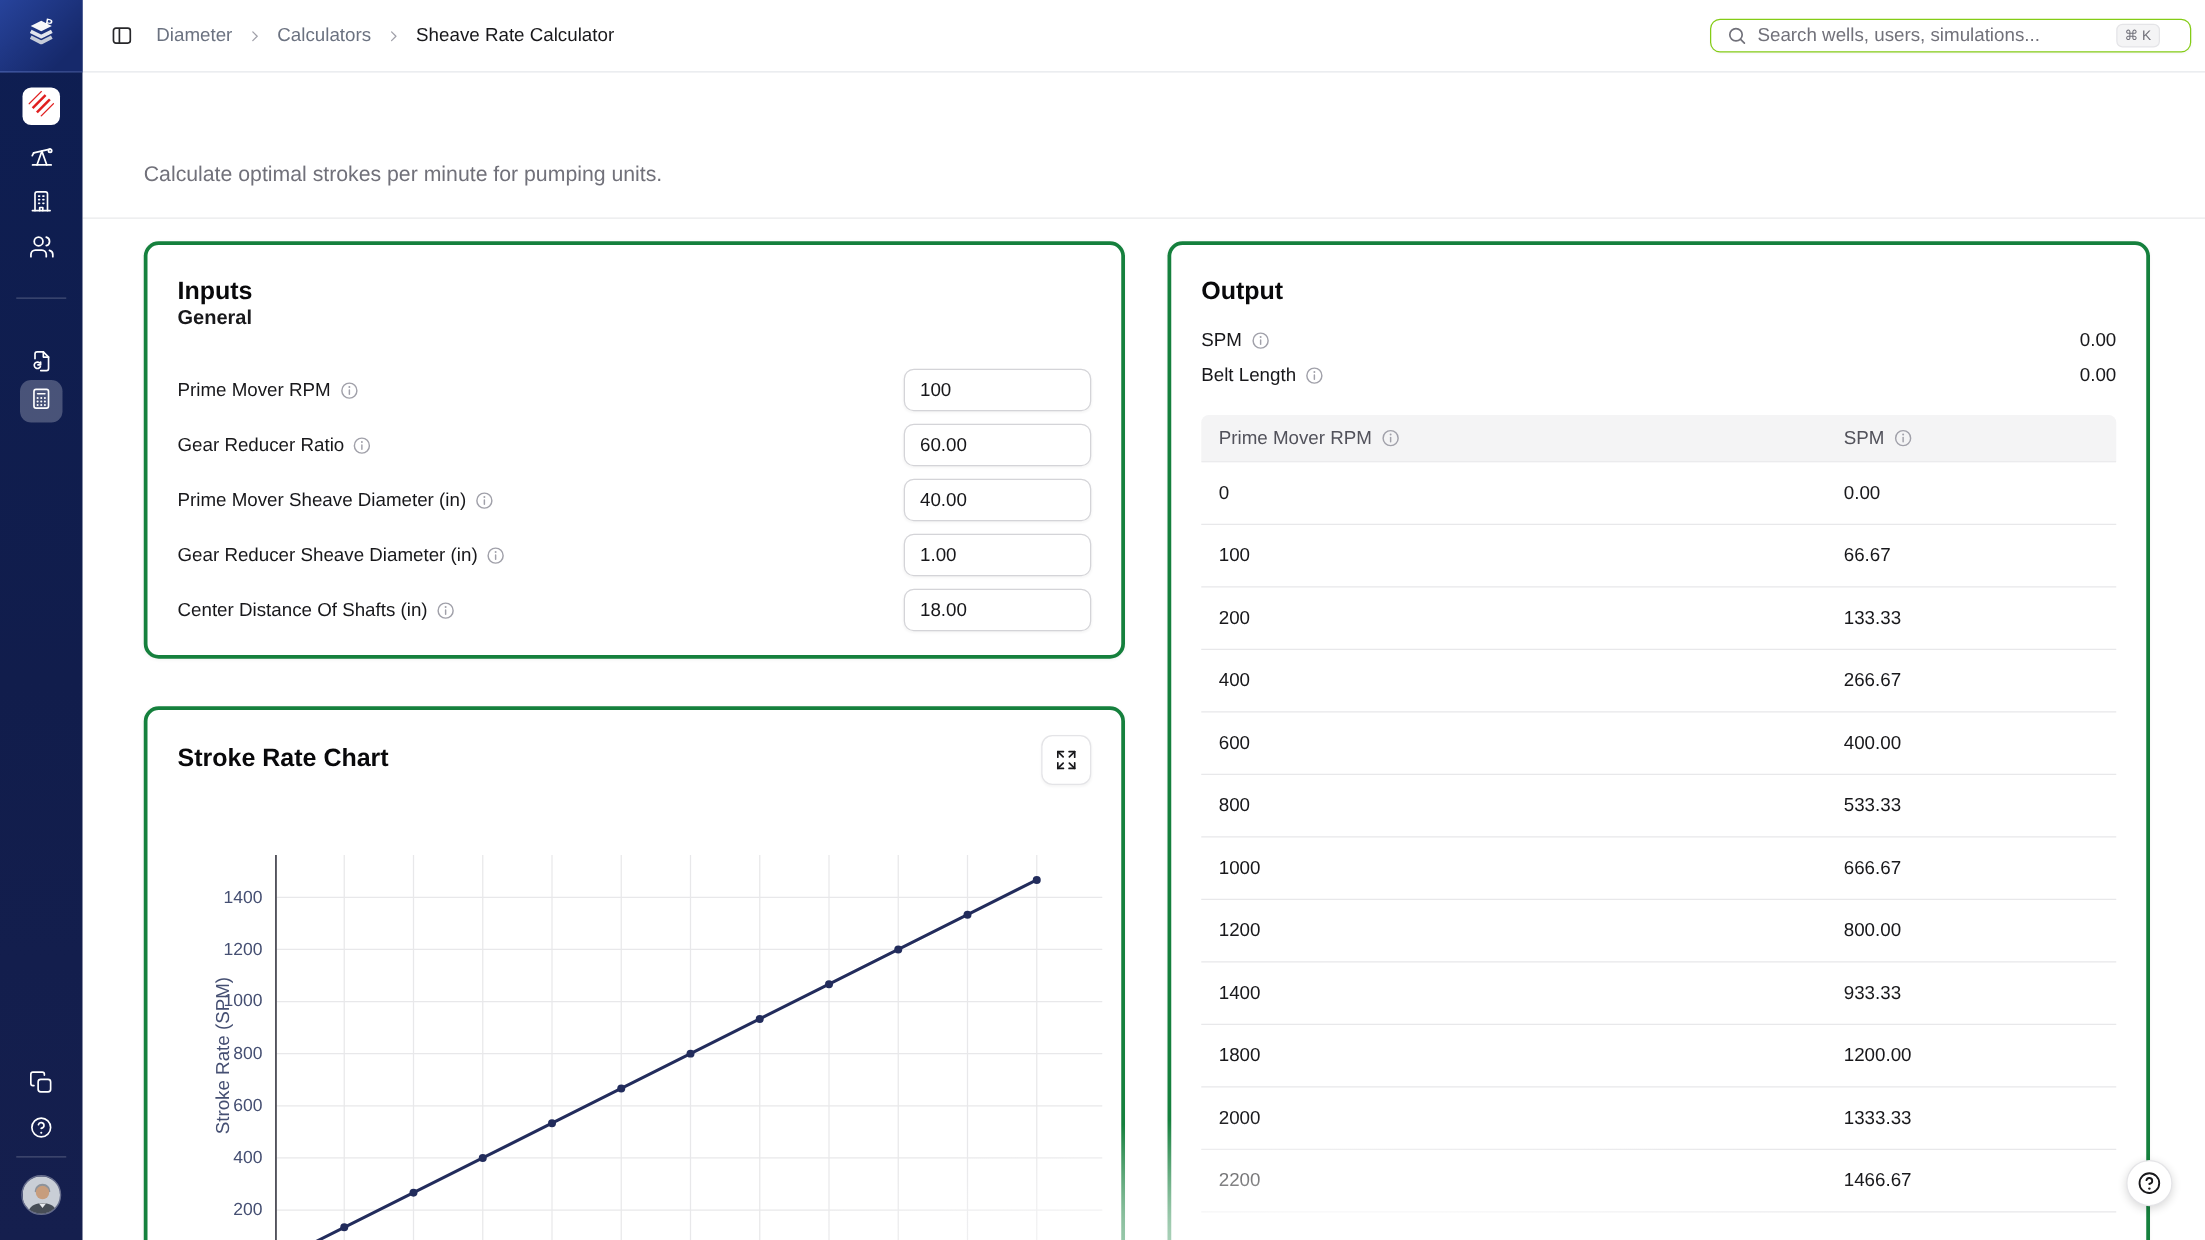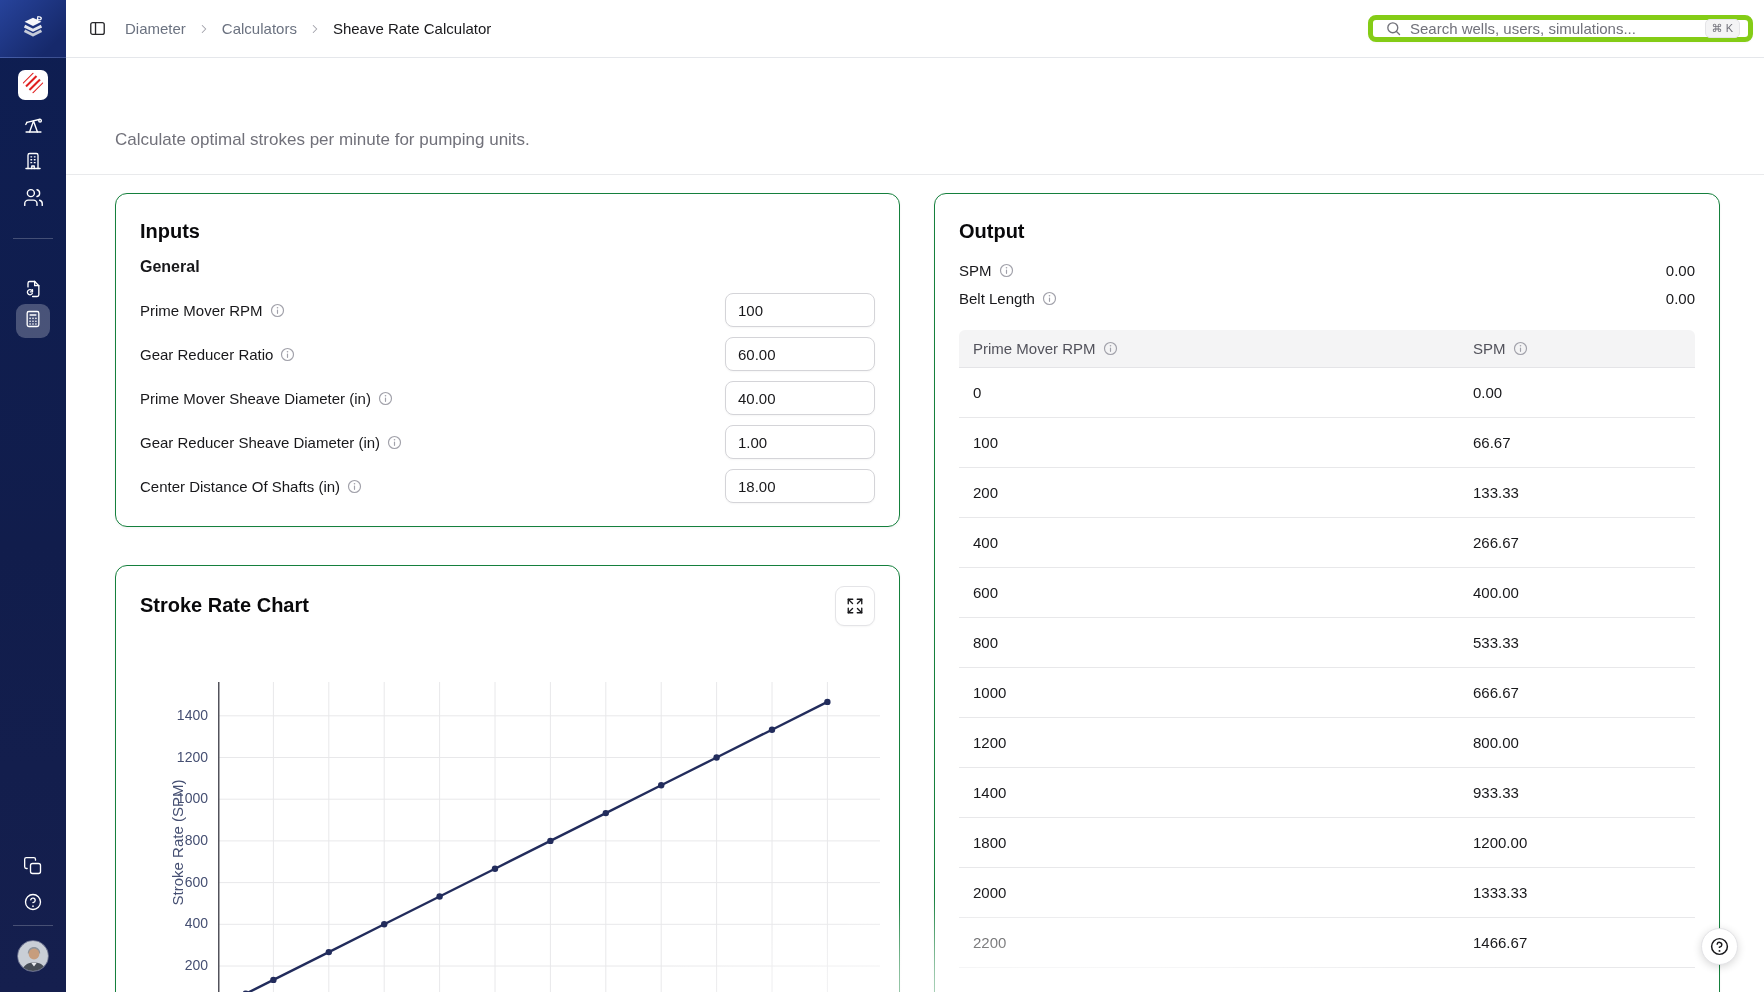--- a/index.html
+++ b/index.html
@@ -25,45 +25,45 @@
 
   
   .header { position:absolute; left:66px; top:0; width:1698px; height:58px; background:#fff;
     border-bottom:1px solid #e5e7eb; display:flex; align-items:center; padding:0 11px 0 17px; z-index:10; }
   .panel-btn { width:28px; height:28px; display:flex; align-items:center; justify-content:center;
     border-radius:6px; cursor:pointer; }
   .breadcrumb { display:flex; align-items:center; gap:11px; margin-left:14px; font-size:15px; }
   .crumb { color:#6b7280; cursor:pointer; white-space:nowrap; }
   .crumb.active { color:#18181b; font-weight:500; cursor:default; }
   .bc-chev { flex:0 0 auto; }
-  .search-box { margin-left:auto; width:385px; height:27px; border:5px solid #84cc16; border-radius:8px;
-    background:#fff; display:flex; align-items:center; padding:0 8px 0 12px; gap:8px;
+  .search-box { margin-left:auto; width:385px; height:27px; border:1px solid #84cc16; border-radius:8px;
+    background:#fff; display:flex; align-items:center; padding:0 24px 0 12px; gap:8px;
     box-shadow:0 1px 2px rgba(0,0,0,.03); }
   .search-box input { flex:1; border:none; outline:none; font-size:15px; color:#18181b;
     font-family:"Liberation Sans",sans-serif; background:transparent; }
   .search-box input::placeholder { color:#71717a; }
   .kbd-badge { font-size:11px; color:#71717a; background:#f4f4f5; border:1px solid #e4e4e7;
     border-radius:5px; padding:2px 6px; white-space:nowrap; }
 
   
   .page-title { position:absolute; left:115px; top:82px; font-size:34px; font-weight:800;
     letter-spacing:-0.7px; color:#09090b; z-index:5; }
   .page-sub { position:absolute; left:115px; top:130px; font-size:17px; color:#71717a; z-index:5; }
   .page-divider { position:absolute; left:66px; right:0; top:174px; border-top:1px solid #e9eaec; }
 
   
-  .card { position:absolute; background:#fff; border:1px solid #15803d; border-radius:12px;
+  .card { position:absolute; background:#fff; border:3px solid #15803d; border-radius:12px;
     box-shadow:0 1px 3px rgba(0,0,0,.05);padding-left:16px; }
   #inputs-card  { left:115px; top:193px; width:785px; height:334px; }
   #chart-card   { left:115px; top:565px; width:785px; height:480px; }
   #output-card  { left:934px; top:193px; width:786px; height:900px; }
   .card-title { position:absolute; left:24px; top:26px; font-size:20px; font-weight:700; color:#09090b; }
   #chart-card .card-title { top:28px; }
 
-  .section-label { position:absolute; left:24px; top:64px; font-size:16px; font-weight:700; color:#18181b; }
+  .section-label { position:absolute; left:24px; top:50px; font-size:16px; font-weight:700; color:#18181b; }
 
   .input-row { position:absolute; left:24px; right:24px; height:34px; display:flex; align-items:center; gap:7px; }
   .f-label { font-size:15px; color:#18181b; }
   .f-input { position:absolute; right:0; top:0; width:150px; height:34px; border:1px solid #d4d4d8;
     border-radius:8px; padding:0 12px; font-size:15px; color:#18181b; outline:none;
     font-family:"Liberation Sans",sans-serif; box-shadow:0 1px 2px rgba(0,0,0,.04); }
 
   
   .expand-btn { position:absolute; right:24px; top:20px; width:40px; height:40px; border:1px solid #e4e4e7;
     border-radius:9px; background:#fff; display:flex; align-items:center; justify-content:center;

